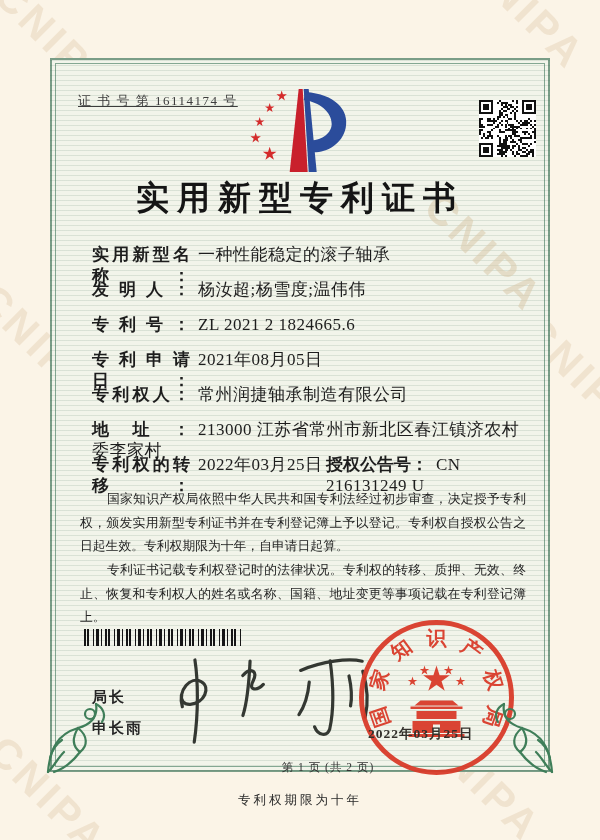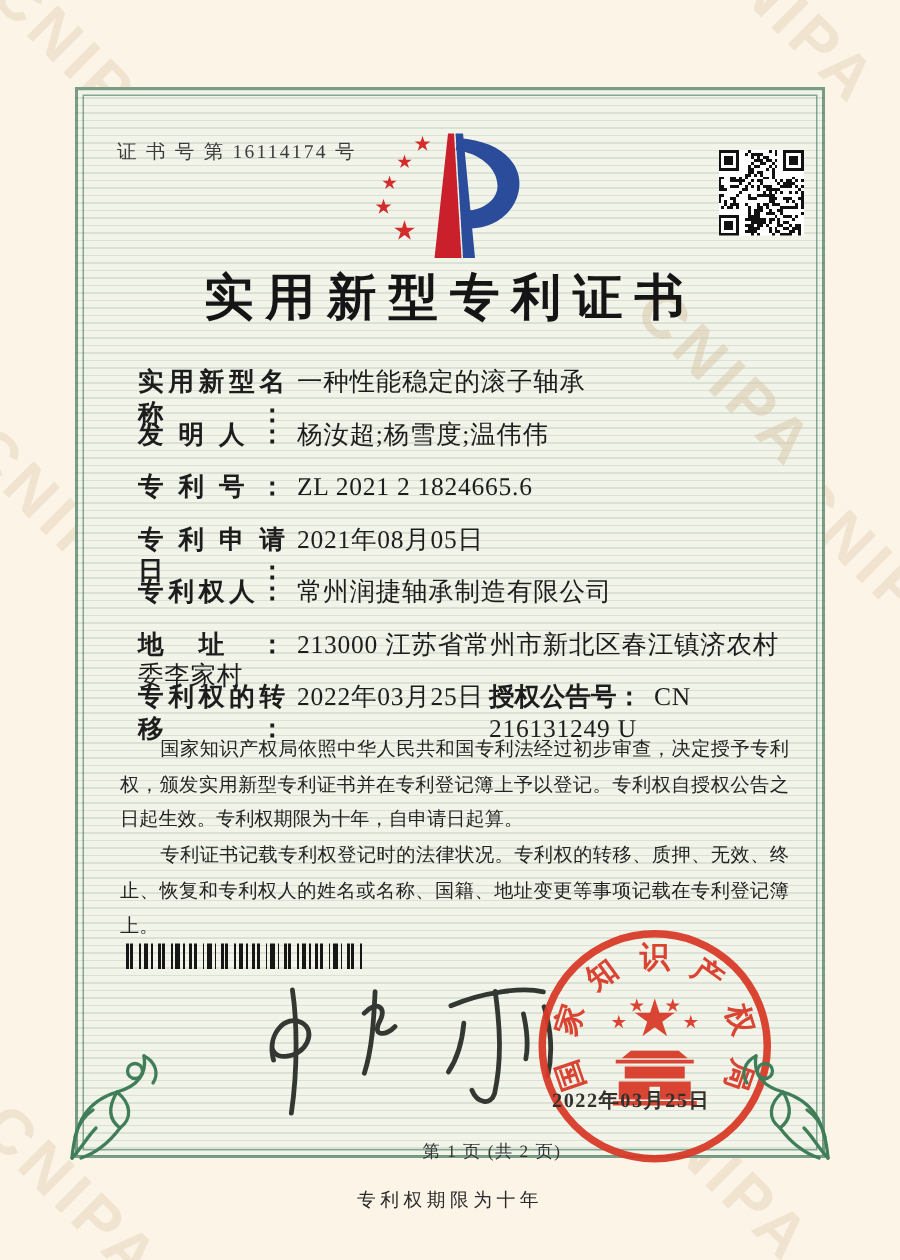--- a/index.html
+++ b/index.html
@@ -20,21 +20,21 @@
       transform:rotate(45deg);letter-spacing:4px;z-index:0;pointer-events:none;}
   .wm-e{top:168px;left:358px;}
 
   
   .frame{position:absolute;left:50px;top:58px;width:500px;height:714px;box-sizing:border-box;
          border:2px solid #27604397;background-color:#f2f4ea;
          background-image:repeating-linear-gradient(180deg,rgba(130,162,138,.22) 0,rgba(130,162,138,.22) 1px,transparent 1px,transparent 5px);}
   .frame::before{content:"";position:absolute;inset:3px;border:1px solid #2d6a4b8e;pointer-events:none;}
   .content{position:absolute;inset:0;z-index:1;}
 
-  .cert-no{position:absolute;left:26px;top:32px;font-size:13px;letter-spacing:1.5px;color:#3c3c3c;}
+  .cert-no{position:absolute;left:26px;top:32px;font-size:13px;letter-spacing:1.5px;color:#3c3c3c;text-decoration:underline;}
 
   .logo{position:absolute;left:50%;top:26px;transform:translateX(-52%);}
   .qr{position:absolute;right:12px;top:40px;}
 
   .title{position:absolute;left:0;top:116px;width:100%;text-align:center;font-size:33px;
          font-weight:700;letter-spacing:8px;color:#151515;}
 
   .fields{position:absolute;left:40px;right:16px;top:184px;font-size:17px;color:#1d1d1d;}
   .frow{position:relative;height:35px;line-height:21px;}
   .flabel{display:inline-block;width:98px;text-align:justify;text-align-last:justify;
@@ -138,20 +138,24 @@
         </div>
       </div>
 
       <div class="paras">
         <p>国家知识产权局依照中华人民共和国专利法经过初步审查，决定授予专利权，颁发实用新型专利证书并在专利登记簿上予以登记。专利权自授权公告之日起生效。专利权期限为十年，自申请日起算。</p>
         <p>专利证书记载专利权登记时的法律状况。专利权的转移、质押、无效、终止、恢复和专利权人的姓名或名称、国籍、地址变更等事项记载在专利登记簿上。</p>
       </div>
 
       <div class="barcode"></div>
 
+      <div class="signer">
+        <div>局长</div>
+        <div>申长雨</div>
+      </div>
 
       <svg class="sig" width="240" height="95" viewBox="0 0 240 95">
         <g fill="none" stroke="#20241f" stroke-width="3.2" stroke-linecap="round" stroke-linejoin="round" opacity="0.9">
           <path d="M30,52 C26,34 40,22 50,28 C60,34 52,50 38,50 C32,50 28,46 30,40"></path>
           <path d="M45,6 C47,26 46,58 40,88"></path>
           <path d="M92,24 C100,16 108,20 102,30 C96,40 106,40 112,34"></path>
           <path d="M100,10 C98,30 96,48 90,64"></path>
           <path d="M150,22 C172,14 198,12 212,16"></path>
           <path d="M180,14 C182,38 182,60 176,82 C173,90 164,88 161,79"></path>
           <path d="M158,34 C156,48 152,58 146,66"></path>

